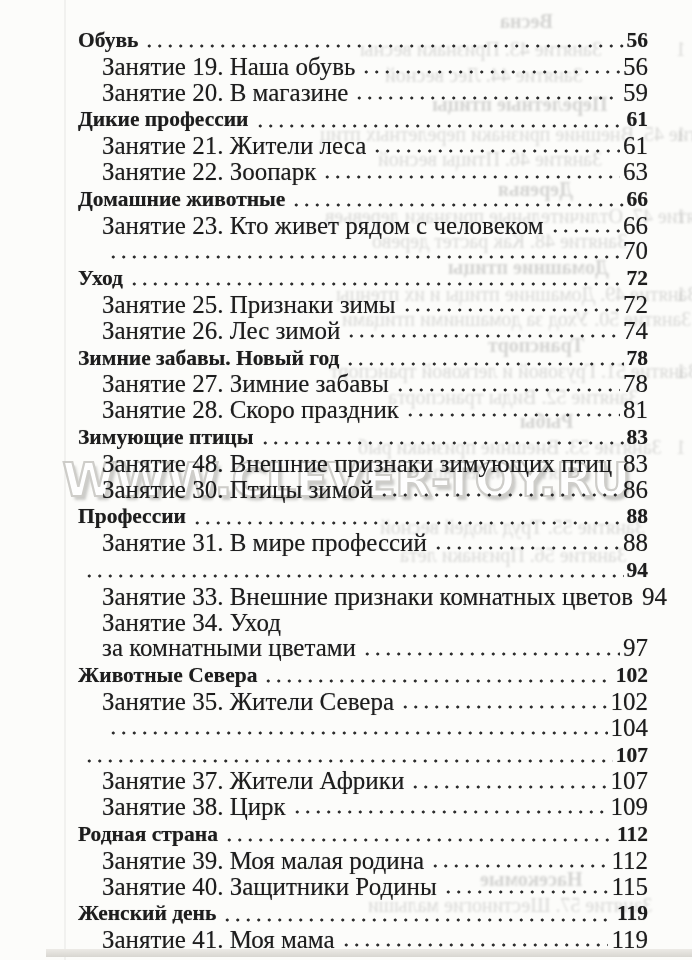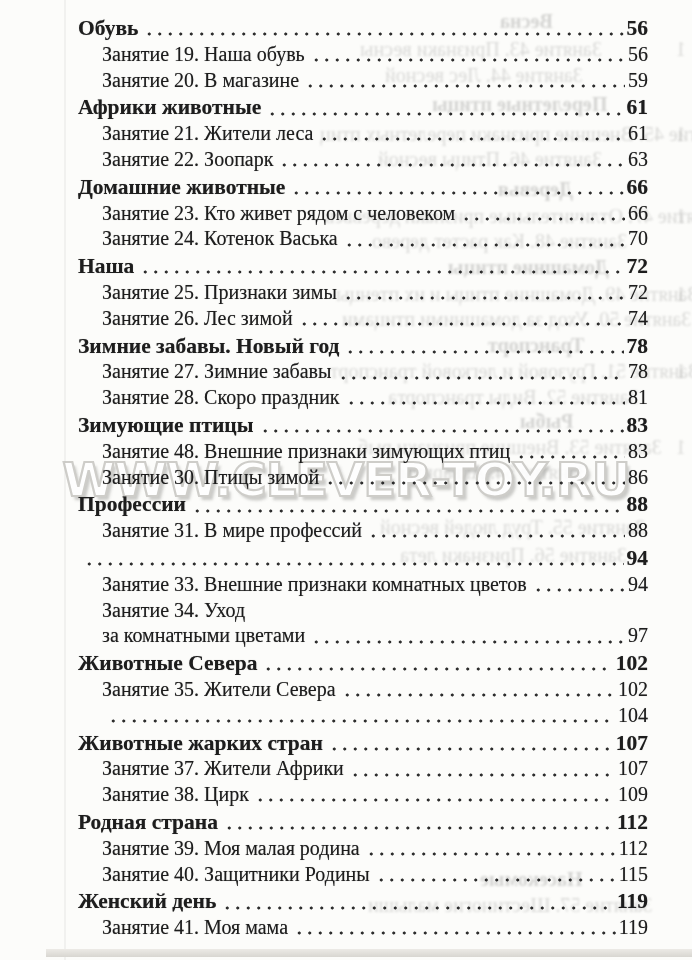--- a/index.html
+++ b/index.html
@@ -29,24 +29,24 @@
     font-family:"DejaVu Sans", sans-serif;font-weight:bold;
     font-size:48px;letter-spacing:-1px;
     color:#ffffff;
     -webkit-text-stroke:2.2px #c6c5c1;
     text-shadow:3px 4px 3px rgba(145,145,142,0.55);
     opacity:0.85;
   }
 
   
   .toc{position:absolute;left:78px;top:16px;width:570px;z-index:3;color:#1d1d1d;}
-  .row{display:flex;align-items:baseline;line-height:25.8px;font-size:20px;
+  .row{display:flex;align-items:baseline;line-height:25.8px;font-size:25px;
     text-shadow:0 0 0.7px rgba(35,35,35,0.5);}
   .row.header{font-weight:bold;font-size:21.5px;margin-top:2px;}
-  .toc-section:first-child .row.header{margin-top:0;}
+  .toc-section:first-child .row.header{margin-top:12px;}
   .row.lesson{padding-left:24px;}
   .title{white-space:nowrap;}
   .leader{flex:1;height:6px;align-self:flex-end;margin:0 3px 4.5px 6px;
     background-image:radial-gradient(circle, #2d2d2d 1.35px, rgba(0,0,0,0) 1.8px);
     background-size:10.5px 6px;background-repeat:repeat-x;background-position:0 50%;}
   .pagenum{white-space:nowrap;}
 </style>
 </head>
 <body>
 
@@ -97,21 +97,21 @@
           <span class="pagenum">56</span>
         </div>
         <div class="row lesson">
           <span class="title">Занятие 20. В магазине</span>
           <span class="leader"></span>
           <span class="pagenum">59</span>
         </div>
       </div>
       <div class="toc-section">
         <div class="row header">
-          <span class="title">Африки животные</span>
+          <span class="title">Дикие профессии</span>
           <span class="leader"></span>
           <span class="pagenum">61</span>
         </div>
         <div class="row lesson">
           <span class="title">Занятие 21. Жители леса</span>
           <span class="leader"></span>
           <span class="pagenum">61</span>
         </div>
         <div class="row lesson">
           <span class="title">Занятие 22. Зоопарк</span>
@@ -124,28 +124,27 @@
           <span class="title">Домашние животные</span>
           <span class="leader"></span>
           <span class="pagenum">66</span>
         </div>
         <div class="row lesson">
           <span class="title">Занятие 23. Кто живет рядом с человеком</span>
           <span class="leader"></span>
           <span class="pagenum">66</span>
         </div>
         <div class="row lesson">
-          <span class="title">Занятие 24. Котенок Васька</span>
           <span class="leader"></span>
           <span class="pagenum">70</span>
         </div>
       </div>
       <div class="toc-section">
         <div class="row header">
-          <span class="title">Наша</span>
+          <span class="title">Уход</span>
           <span class="leader"></span>
           <span class="pagenum">72</span>
         </div>
         <div class="row lesson">
           <span class="title">Занятие 25. Признаки зимы</span>
           <span class="leader"></span>
           <span class="pagenum">72</span>
         </div>
         <div class="row lesson">
           <span class="title">Занятие 26. Лес зимой</span>
@@ -229,21 +228,20 @@
           <span class="leader"></span>
           <span class="pagenum">102</span>
         </div>
         <div class="row lesson">
           <span class="leader"></span>
           <span class="pagenum">104</span>
         </div>
       </div>
       <div class="toc-section">
         <div class="row header">
-          <span class="title">Животные жарких стран</span>
           <span class="leader"></span>
           <span class="pagenum">107</span>
         </div>
         <div class="row lesson">
           <span class="title">Занятие 37. Жители Африки</span>
           <span class="leader"></span>
           <span class="pagenum">107</span>
         </div>
         <div class="row lesson">
           <span class="title">Занятие 38. Цирк</span>

